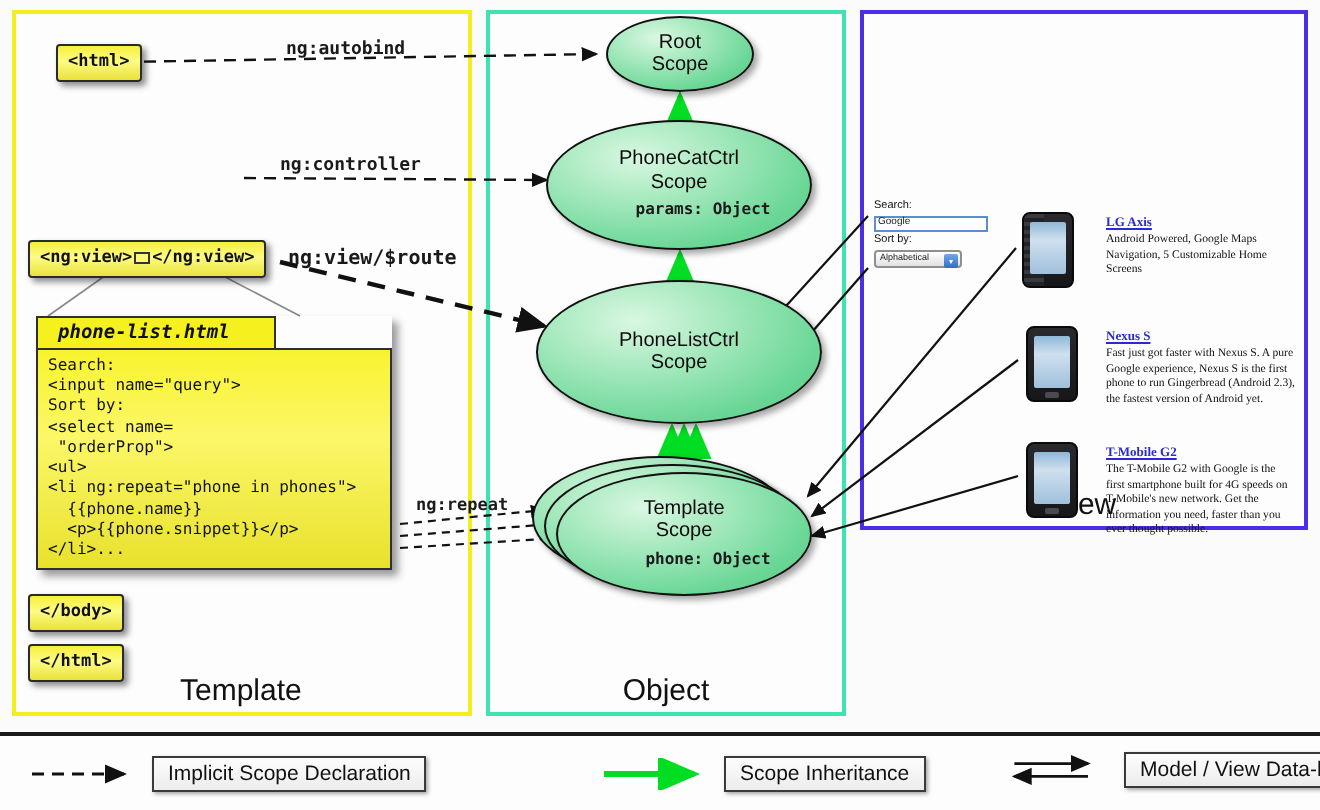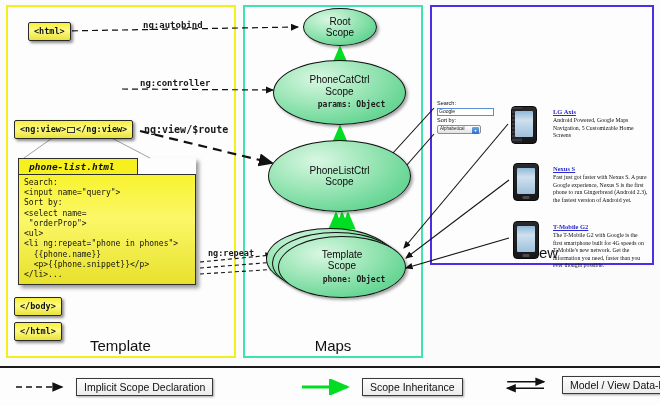--- a/index.html
+++ b/index.html
@@ -268,21 +268,21 @@
 </style>
 </head>
 <body>
 
 <div id="stage">
 
   <div class="column col-template">
     <div class="col-label">Template</div>
   </div>
   <div class="column col-model">
-    <div class="col-label">Maps</div>
+    <div class="col-label">Object</div>
   </div>
   <div class="column col-view">
     <div class="col-label">View</div>
   </div>
 
   <svg id="wires">
     <defs>
       <marker id="arrowBlack" markerWidth="7" markerHeight="7" refX="6" refY="3" orient="auto">
         <path d="M0,0 L7,3 L0,6 z" fill="#111"></path>
       </marker>

